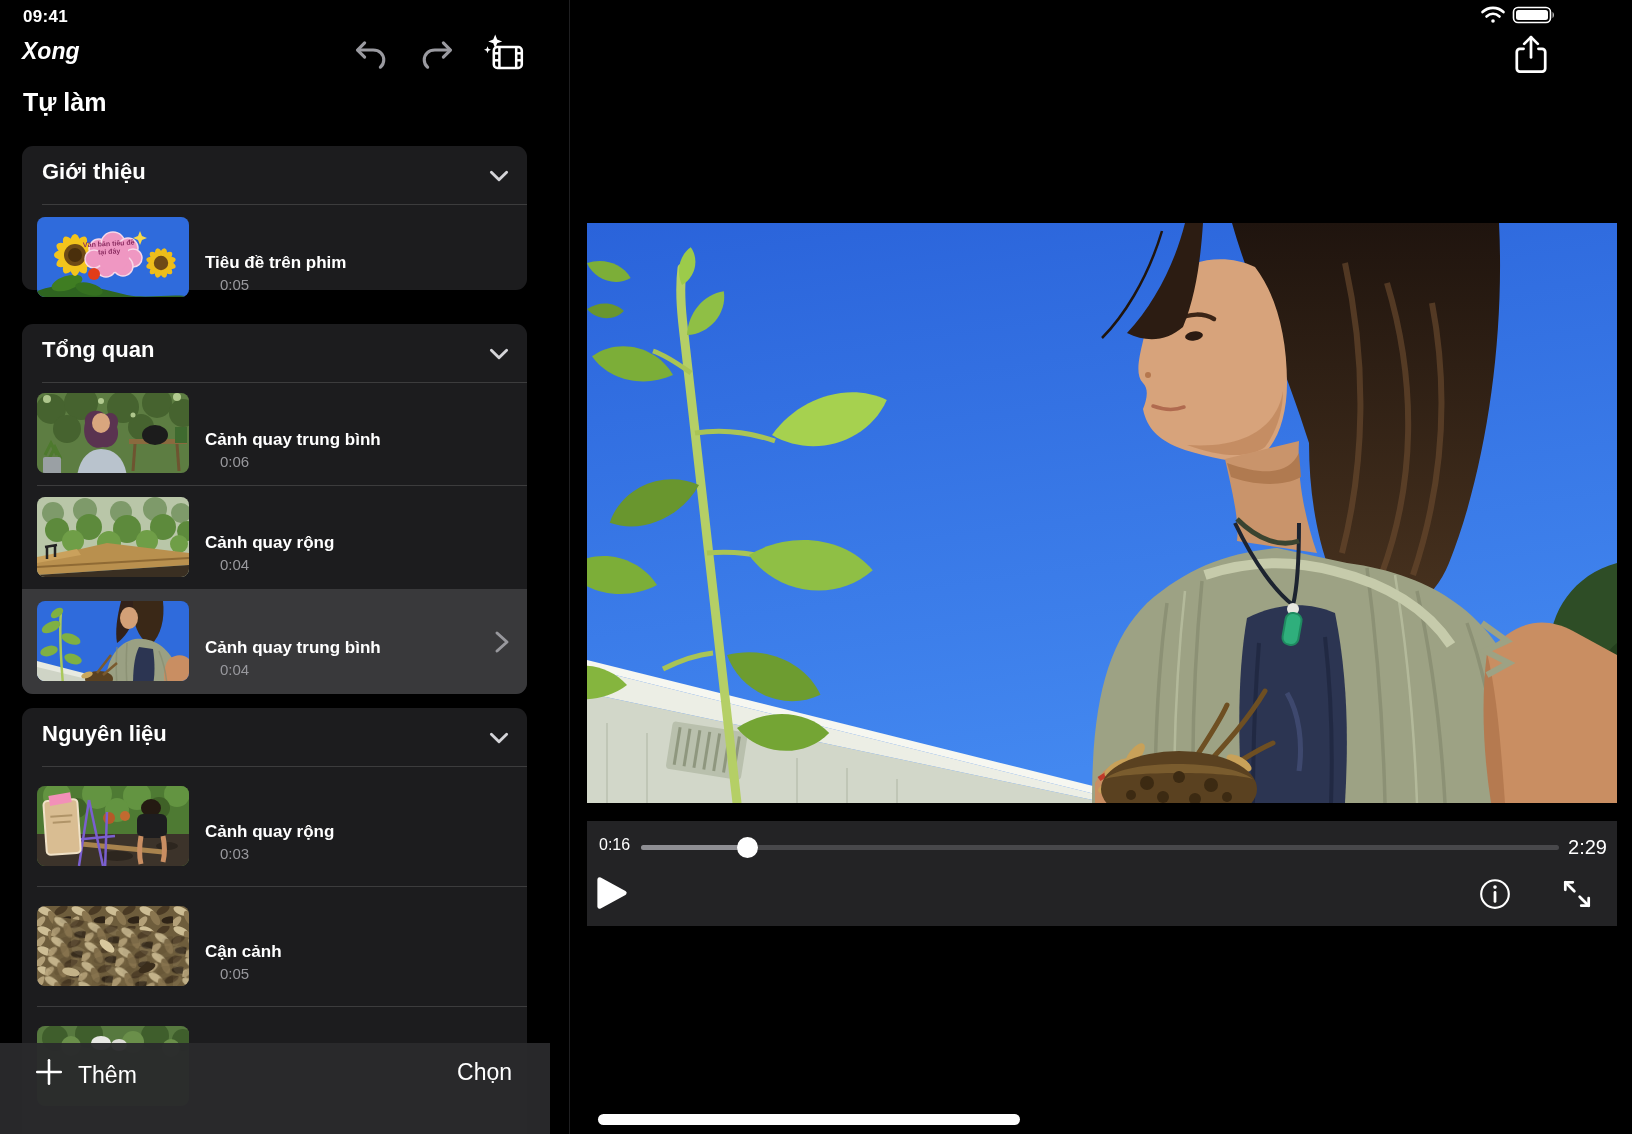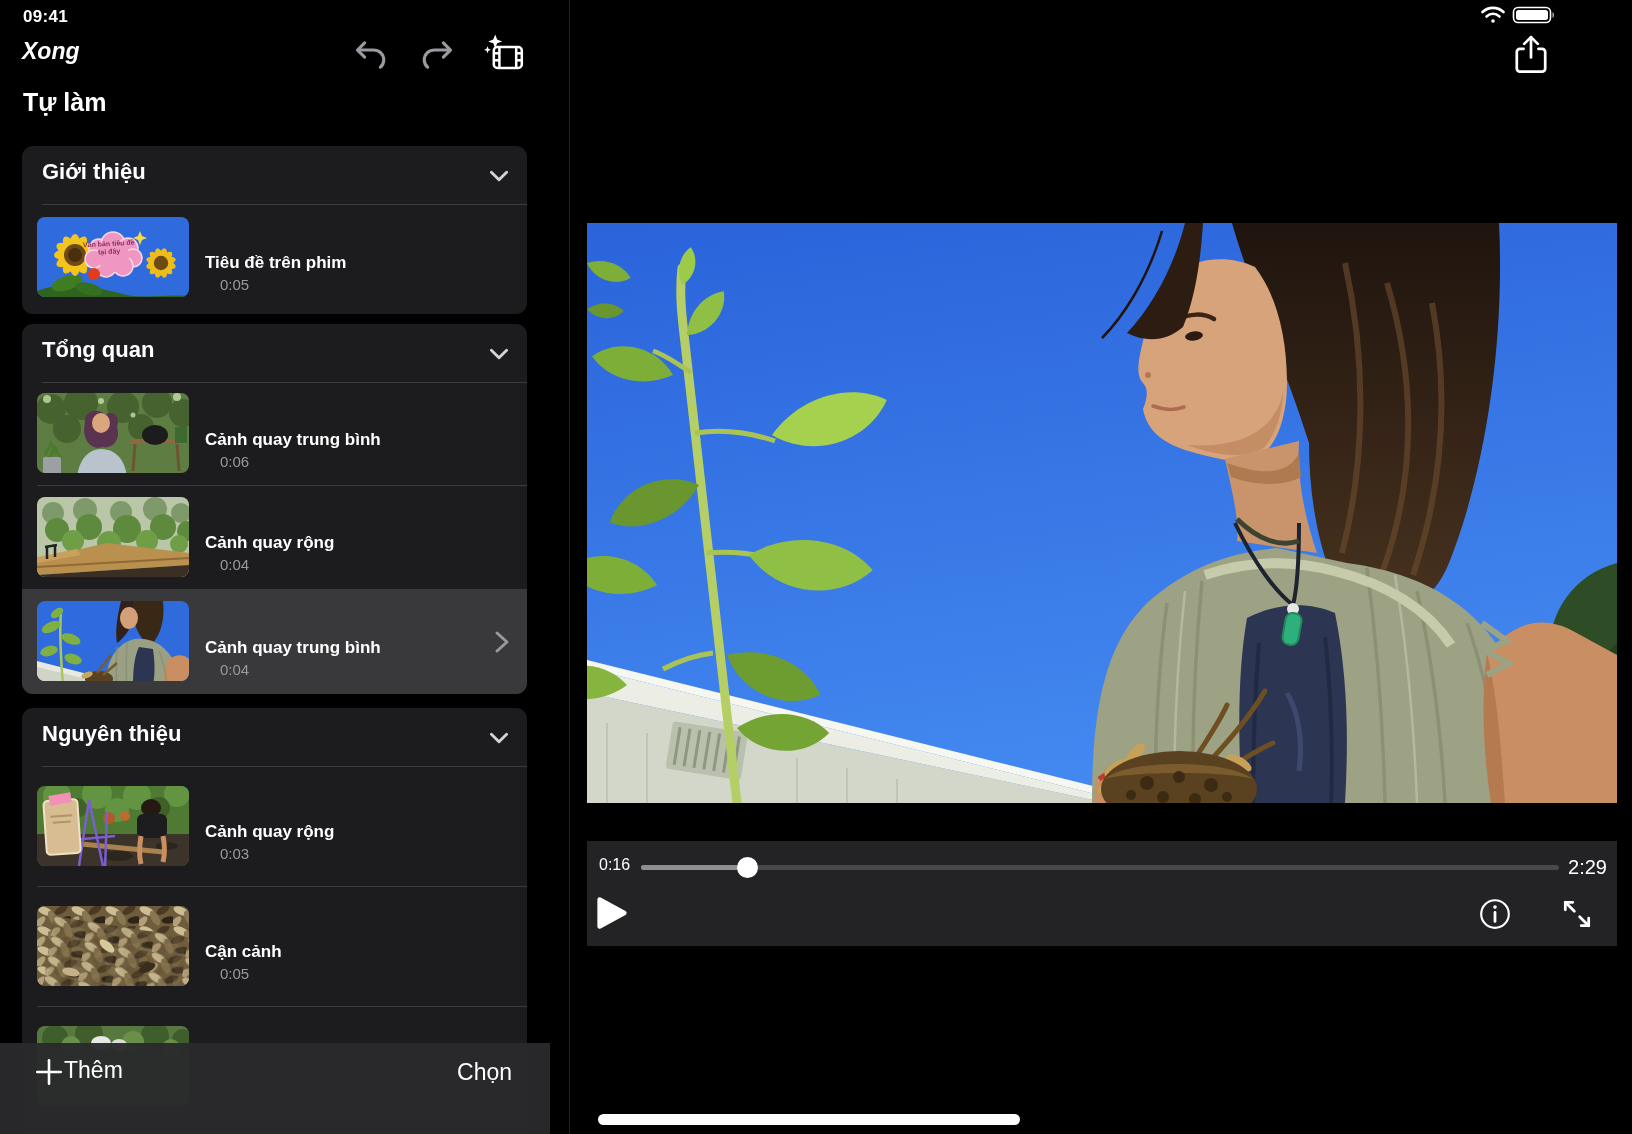--- a/index.html
+++ b/index.html
@@ -28,35 +28,35 @@
   .thumb { position:absolute; left:15px; width:152px; height:80px; border-radius:8px; overflow:hidden; background:#333; }
   .thumb svg { display:block; width:152px; height:84px; }
   .meta { position:absolute; left:183px; top:50%; transform:translateY(-50%); }
   .clip-title { color:#fff; font-size:17px; font-weight:700; margin-bottom:3px;margin-top:32px; }
   .clip-time { color:#98989d; font-size:15px; font-weight:400;margin-left:15px; }
   .chev-right { position:absolute; right:14px; top:50%; transform:translateY(-50%); width:22px; height:26px; }
 
   .bubble-text { position:absolute; left:42px; top:23px; width:60px; color:#8d2f63; font-size:7px; line-height:7.5px; font-weight:700; text-align:center; transform:rotate(-3deg); }
 
   .bottom-toolbar { position:absolute; left:0; top:1043px; width:550px; height:91px; background:rgba(42,42,44,.96); }
-  .add-btn { position:absolute; left:34px; top:14px; display:flex; align-items:flex-start; background:none; border:none; cursor:pointer; color:#fff; font-size:23px; font-family:inherit; }
+  .add-btn { position:absolute; left:34px; top:14px; display:flex; align-items:center; gap:14px; background:none; border:none; cursor:pointer; color:#fff; font-size:23px; font-family:inherit; }
   .select-btn { position:absolute; right:38px; top:16px; background:none; border:none; cursor:pointer; color:#fff; font-size:23px; font-family:inherit; }
 
   .vsep { position:absolute; left:569px; top:0; width:1px; height:1134px; background:#1f1f21; }
 
   
   .right-panel { position:absolute; left:550px; top:0; width:1082px; height:1134px; }
   .wifi-icon { position:absolute; left:930px; top:5px; width:26px; height:20px; }
   .batt-icon { position:absolute; left:962px; top:5px; width:46px; height:20px; }
   .share-btn { position:absolute; left:962px; top:34px; width:38px; height:42px; background:none; border:none; cursor:pointer; }
 
   .video { position:absolute; left:37px; top:223px; width:1030px; height:580px; overflow:hidden; background:#2a63da; }
   .video svg { display:block; width:1030px; height:580px; }
 
-  .controls { position:absolute; left:37px; top:841px; width:1030px; height:105px; background:#232325; }
+  .controls { position:absolute; left:37px; top:821px; width:1030px; height:105px; background:#232325; }
   .cur-time { position:absolute; left:12px; top:15px; color:#fff; font-size:16px; }
   .tot-time { position:absolute; right:10px; top:15px; color:#fff; font-size:20px; }
   .track { position:absolute; left:54px; top:24px; width:918px; height:5px; border-radius:3px; background:#48484b; cursor:pointer; }
   .track .fill { position:absolute; left:0; top:0; height:5px; border-radius:3px; background:#8e8e93; width:11.6%; }
   .track .knob { position:absolute; top:-8px; left:calc(11.6% - 10px); width:21px; height:21px; border-radius:50%; background:#fff; }
   .play-btn { position:absolute; left:8px; top:54px; width:34px; height:36px; background:none; border:none; cursor:pointer; }
   .info-btn { position:absolute; left:891px; top:56px; width:34px; height:34px; background:none; border:none; cursor:pointer; }
   .fs-btn { position:absolute; left:973px; top:56px; width:34px; height:34px; background:none; border:none; cursor:pointer; }
 
   .home-indicator { position:absolute; left:48px; top:1114px; width:422px; height:11px; border-radius:6px; background:#fdfdfd; cursor:pointer; }
@@ -114,21 +114,21 @@
               <line x1="23" y1="19.5" x2="26.5" y2="19.5"></line>
           </g>
           <path d="M8 1 L9.4 4.6 L13 6 L9.4 7.4 L8 11 L6.6 7.4 L3 6 L6.6 4.6 Z" fill="#fff"></path>
           <path d="M2.5 9.5 L3.2 11.3 L5 12 L3.2 12.7 L2.5 14.5 L1.8 12.7 L0 12 L1.8 11.3 Z" fill="#fff"></path>
         </svg>
       </span>
     </button>
 
     <div class="project-title">Tự làm</div>
 
-    <div class="card" style="top:146px;height:168px">
+    <div class="card" style="top:146px;height:144px">
       <div class="card-header">
         <span class="card-title">Giới thiệu</span>
         <span class="chev-down">
           <svg viewBox="0 0 22 22" width="24" height="24" fill="none" stroke="#d4d4d8" stroke-width="2.6" stroke-linecap="round" stroke-linejoin="round">
               <path d="M4 7.5 L11 14.5 L18 7.5"></path>
             </svg>
         </span>
       </div>
       <div class="hdiv" style="left:20px;right:0;top:58px"></div>
       <div class="row" style="top:58px;height:106px">
@@ -308,21 +308,21 @@
         <span class="chev-right">
           <svg viewBox="0 0 22 26" width="22" height="26" fill="none" stroke="#98989d" stroke-width="3" stroke-linecap="round" stroke-linejoin="round">
               <path d="M6 4 L16 13 L6 22"></path>
             </svg>
         </span>
       </div>
     </div>
 
     <div class="card" style="top:708px;height:426px;border-radius:11px 11px 0 0">
       <div class="card-header">
-        <span class="card-title">Nguyên thiệu</span>
+        <span class="card-title">Nguyên liệu</span>
         <span class="chev-down">
           <svg viewBox="0 0 22 22" width="24" height="24" fill="none" stroke="#d4d4d8" stroke-width="2.6" stroke-linecap="round" stroke-linejoin="round">
               <path d="M4 7.5 L11 14.5 L18 7.5"></path>
             </svg>
         </span>
       </div>
       <div class="hdiv" style="left:20px;right:0;top:58px"></div>
 
       <div class="row" style="top:58px;height:120px">
         <div class="thumb" style="top:20px">

